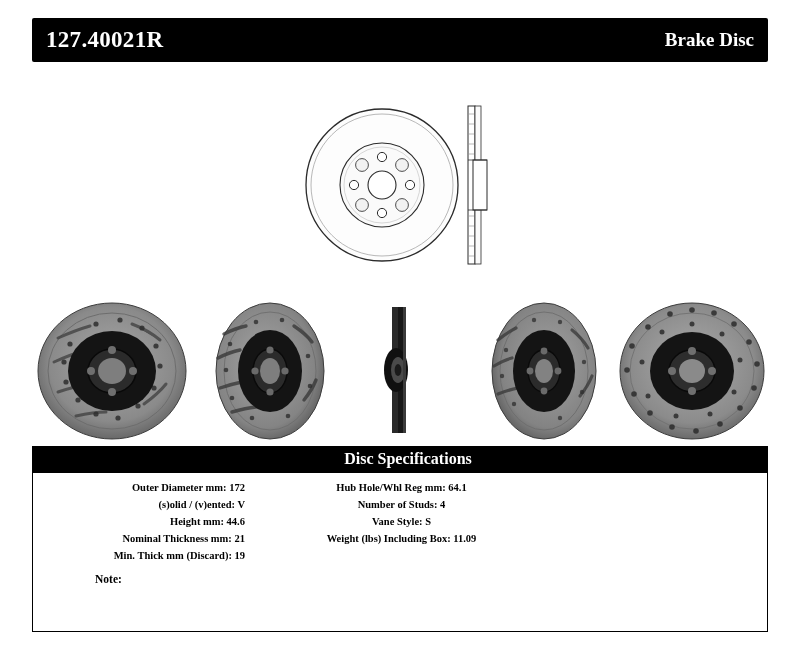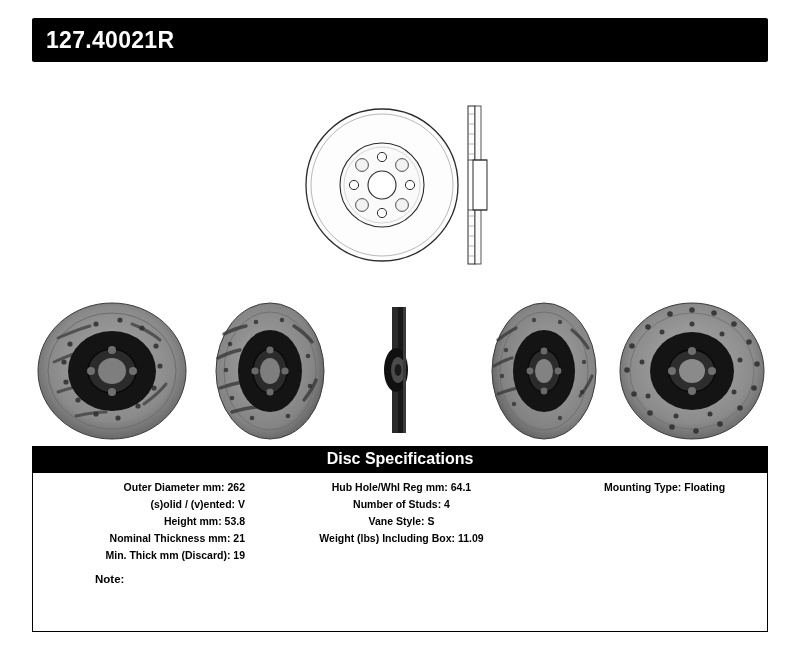--- a/index.html
+++ b/index.html
@@ -14,20 +14,21 @@
     color: #000000;
     position: relative;
     overflow: hidden;
   }
 
   .sheet {
     position: absolute;
     left: 0; top: 0;
     width: 800px;
     height: 655px;
+    font-family: Liberation Serif, serif;
   }
 
   
   .header-bar {
     position: absolute;
     left: 32px;
     top: 18px;
     width: 736px;
     height: 44px;
     background: #000000;
@@ -91,21 +92,21 @@
   .spec-title-bar {
     position: absolute;
     left: 0;
     top: 0;
     width: 100%;
     height: 26px;
     background: #000000;
   }
   .spec-title {
     position: absolute;
-    left: 0;
+    left: 8px;
     top: 3px;
     width: 100%;
     text-align: center;
     color: #ffffff;
     font-size: 16px;
     font-weight: bold;
   }
 
   .spec-col {
     position: absolute;
@@ -128,20 +129,21 @@
     font-weight: bold;
   }
 </style>
 </head>
 <body>
 
 <div class="sheet">
 
   <div class="header-bar"></div>
   <div class="header-part">127.40021R</div>
+  <div class="header-title">Brake Disc</div>
 
   <div class="illus top-rotor">
     <svg width="155" height="155" viewBox="0 0 155 155">
       <circle cx="77" cy="77" r="76" fill="#fdfdfd" stroke="#2b2b2b" stroke-width="1.3"></circle>
       <circle cx="77" cy="77" r="71" fill="none" stroke="#9a9a9a" stroke-width="0.7"></circle>
       <circle cx="77" cy="77" r="42" fill="#fafafa" stroke="#2b2b2b" stroke-width="1.1"></circle>
       <circle cx="77" cy="77" r="38" fill="none" stroke="#bdbdbd" stroke-width="0.6"></circle>
       <circle cx="77" cy="77" r="14" fill="#ffffff" stroke="#2b2b2b" stroke-width="1.1"></circle>
 
       <circle cx="77" cy="49" r="4.6" fill="#ffffff" stroke="#2b2b2b" stroke-width="1"></circle>
@@ -369,34 +371,31 @@
           <circle cx="54" cy="71" r="4"></circle>
       </g>
     </svg>
   </div>
 
   <div class="spec-panel">
     <div class="spec-title-bar"></div>
     <div class="spec-title">Disc Specifications</div>
 
     <div class="spec-col col-left">
-      <div class="spec-row">Outer Diameter mm: 262</div>
+      <div class="spec-row">Outer Diameter mm: 172</div>
       <div class="spec-row">(s)olid / (v)ented: V</div>
-      <div class="spec-row">Height mm: 53.8</div>
+      <div class="spec-row">Height mm: 44.6</div>
       <div class="spec-row">Nominal Thickness mm: 21</div>
       <div class="spec-row">Min. Thick mm (Discard): 19</div>
     </div>
 
     <div class="spec-col col-mid">
       <div class="spec-row">Hub Hole/Whl Reg mm: 64.1</div>
       <div class="spec-row">Number of Studs: 4</div>
       <div class="spec-row">Vane Style: S</div>
       <div class="spec-row">Weight (lbs) Including Box: 11.09</div>
     </div>
 
-    <div class="spec-col col-right">
-      <div class="spec-row">Mounting Type: Floating</div>
-    </div>
 
     <div class="note">Note:</div>
   </div>
 
 </div>
 
 </body></html>

